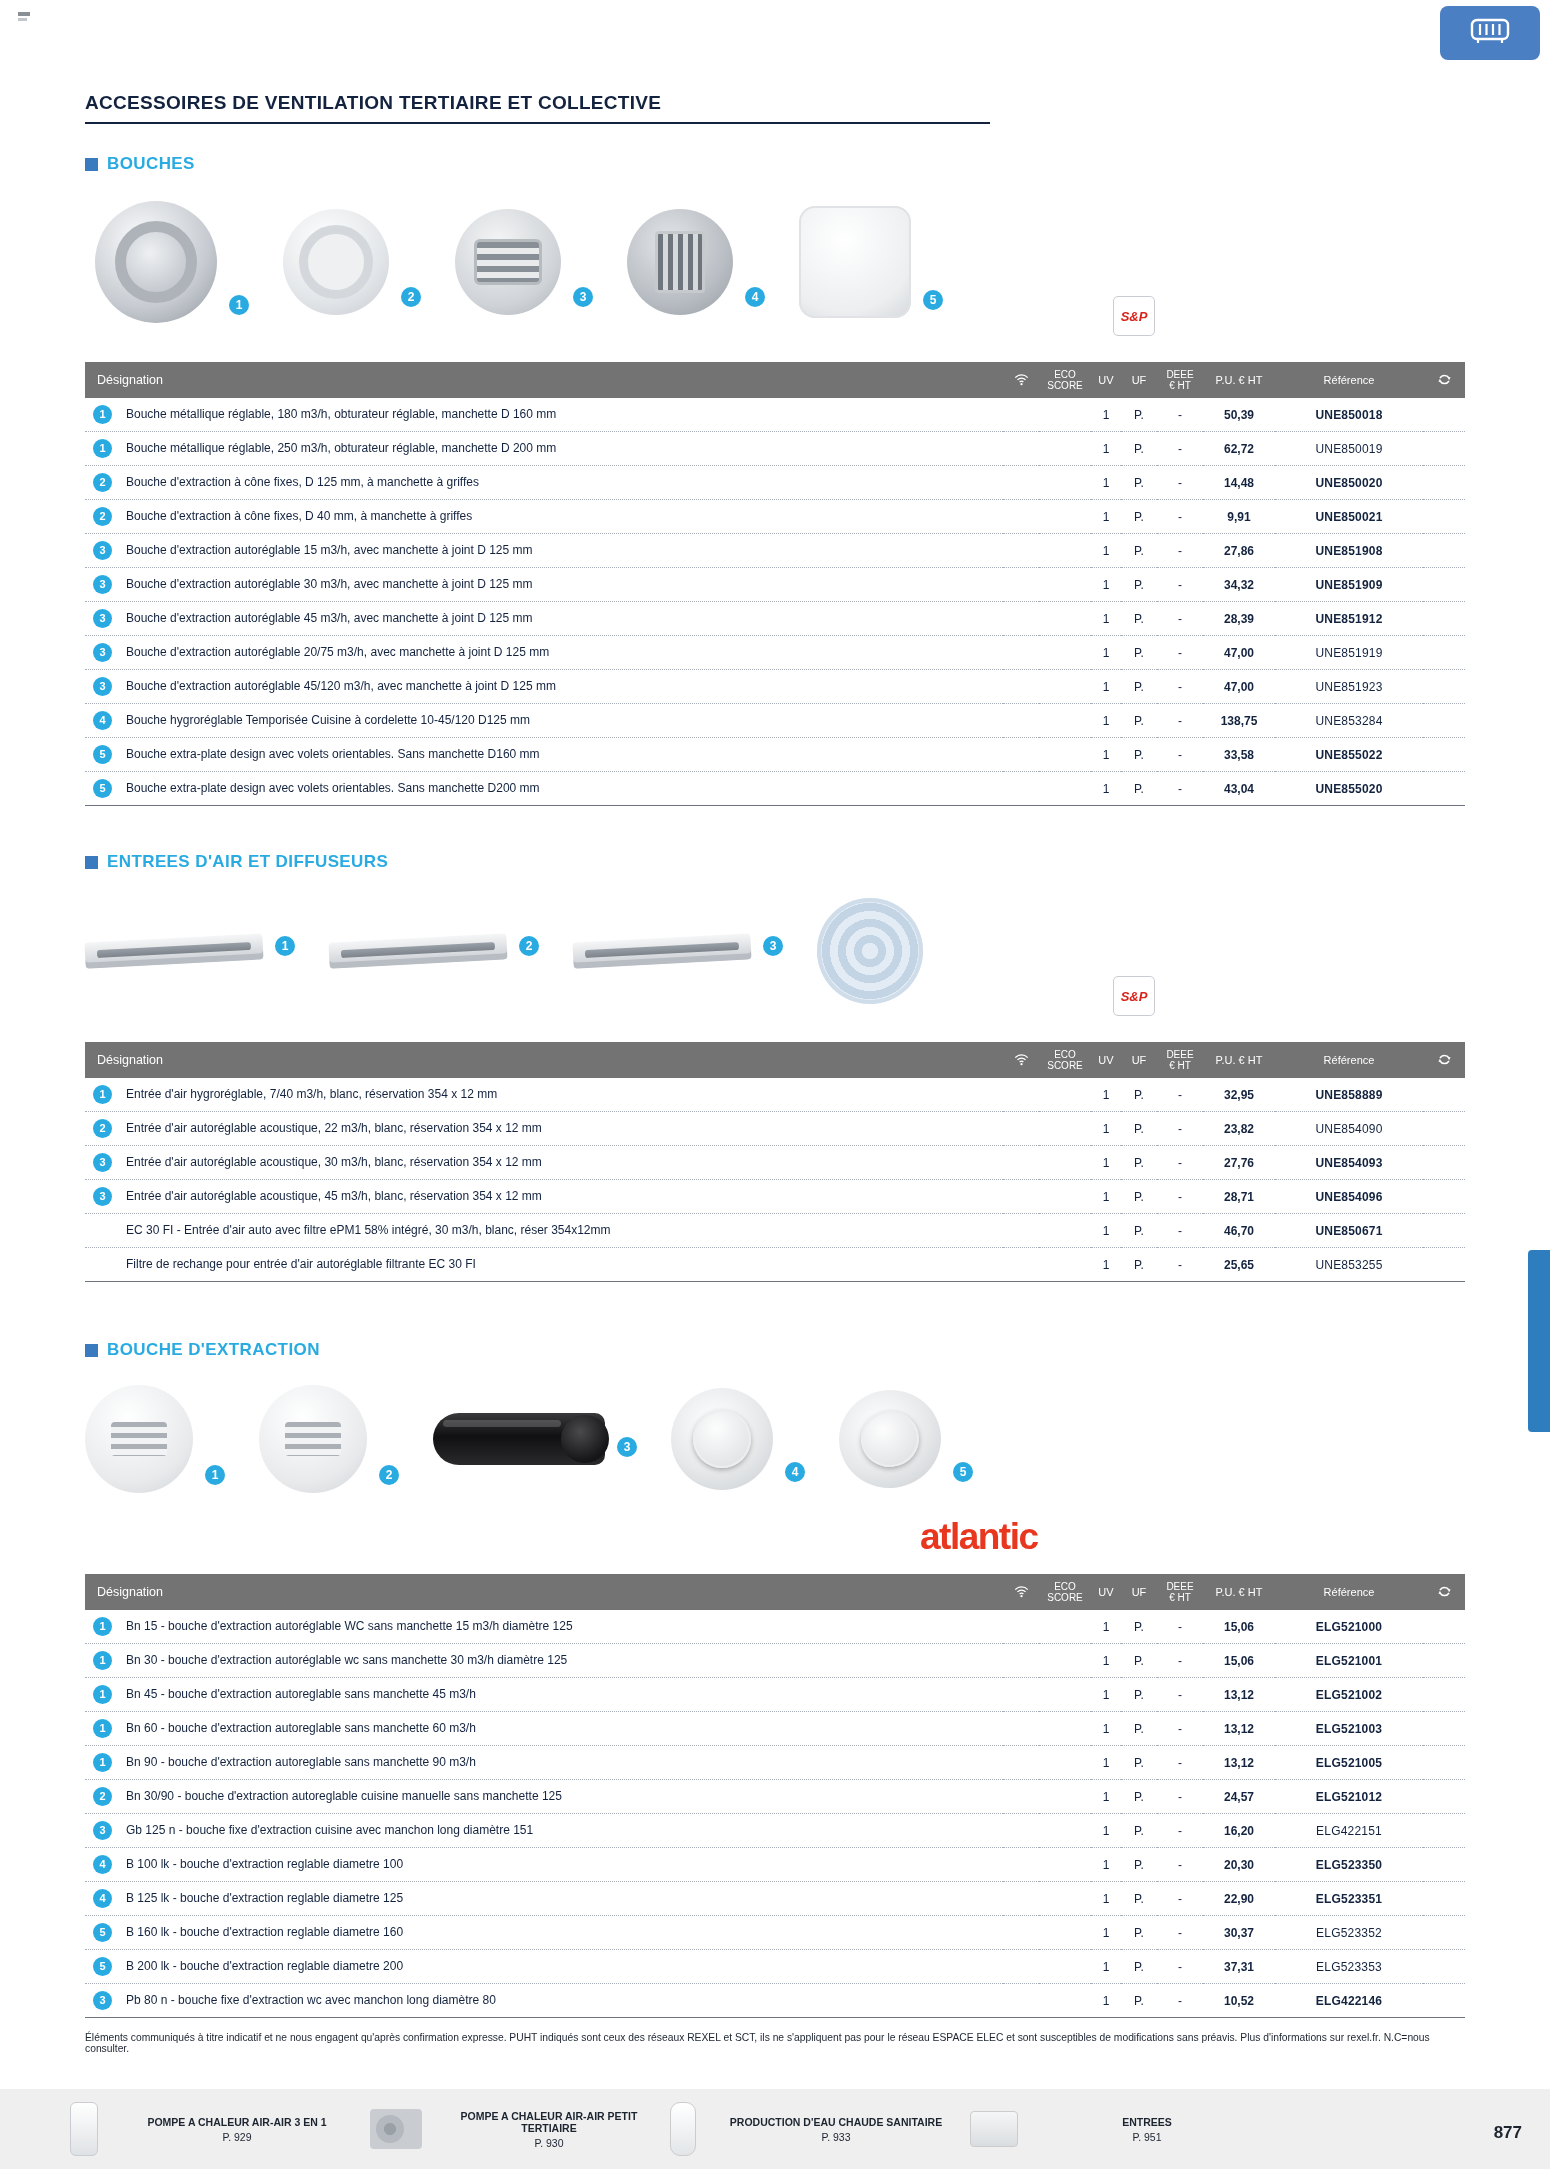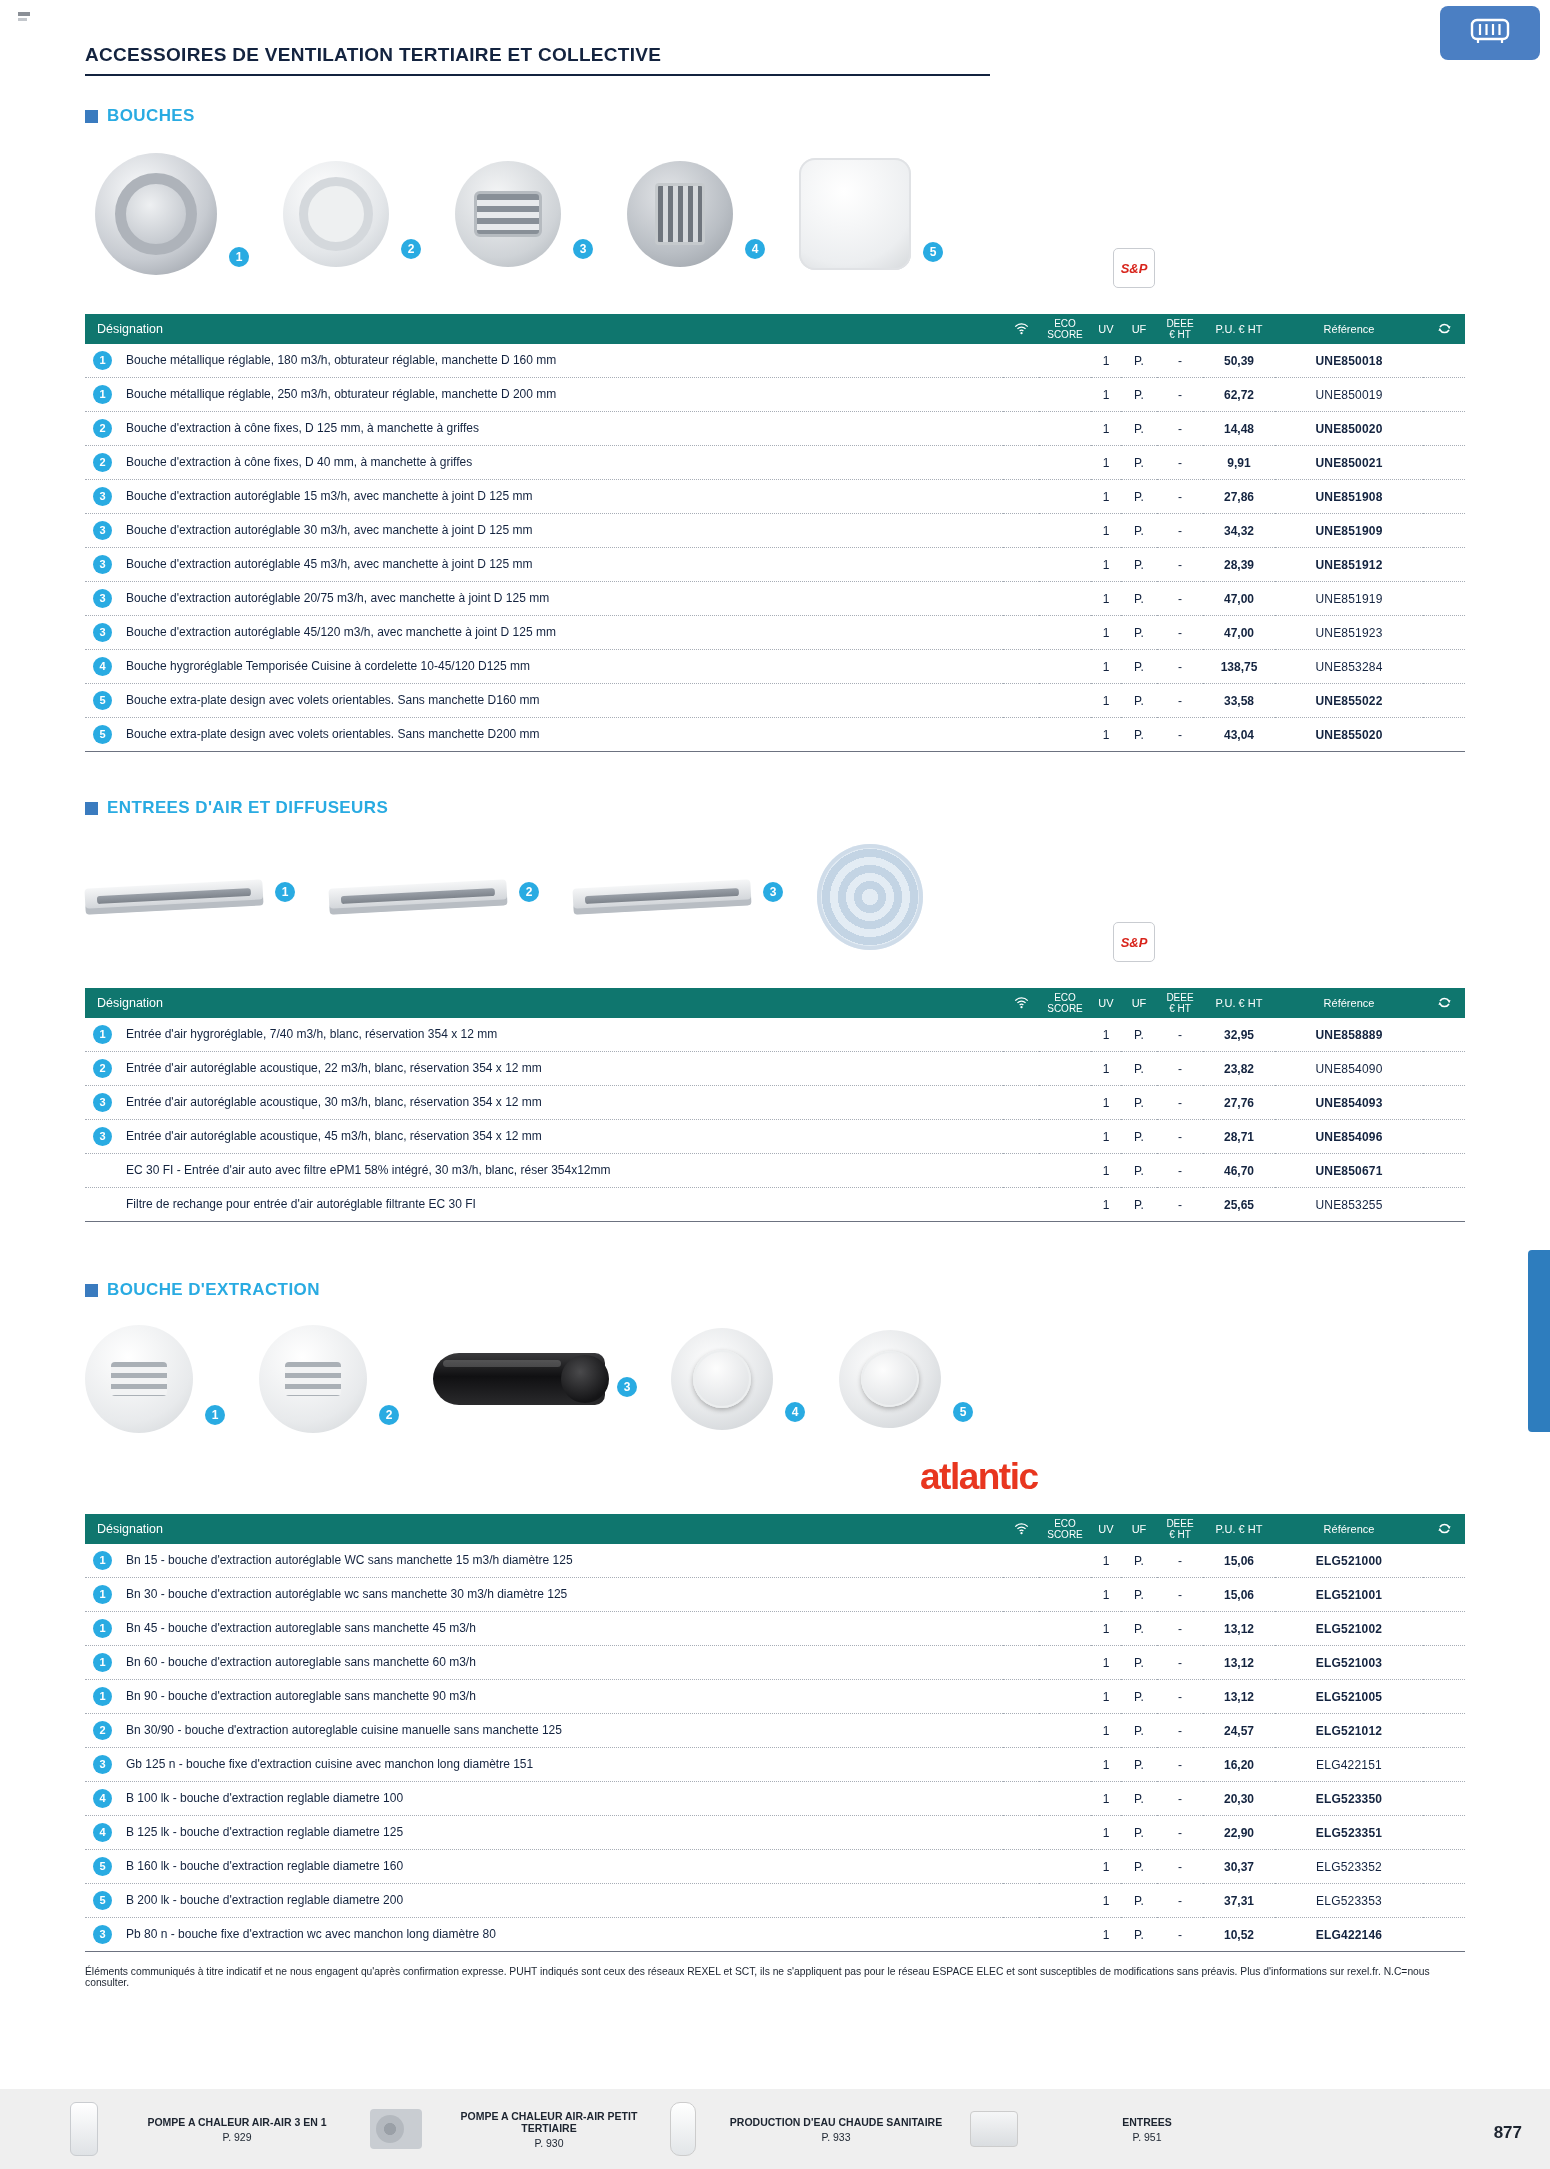--- a/index.html
+++ b/index.html
@@ -6,21 +6,21 @@
   .page{position:relative;width:1550px;height:2169px;background:#fff;overflow:hidden;
         font-family:"Liberation Sans", sans-serif;color:#13233f;}
   
   .mini-mark{position:absolute;top:12px;left:18px;width:16px;height:11px;}
   .mini-mark .b1{height:4px;background:#8a8f96;margin-bottom:2px;width:12px;}
   .mini-mark .b2{height:3px;background:#c3c7cc;width:9px;}
   .top-btn{position:absolute;top:6px;right:10px;width:100px;height:54px;background:#4b7fc3;
            border-radius:8px;display:flex;align-items:center;justify-content:center;cursor:pointer;}
   
   .container{position:relative;margin:0 85px;width:1380px;}
-  .page-title{margin:0;padding-top:44px;font-size:19px;font-weight:800;letter-spacing:.3px;
+  .page-title{margin:0;padding-top:92px;font-size:19px;font-weight:800;letter-spacing:.3px;
               color:#13233f;}
   .title-rule{width:905px;height:0;border-bottom:2.5px solid #13233f;margin-top:8px;}
   .sec-head{display:flex;align-items:center;gap:9px;margin-top:30px;}
   .sec-head.mt2{margin-top:46px;}
   .sec-head.mt3{margin-top:58px;}
   .sec-sq{width:13px;height:13px;background:#3a7bbf;}
   .sec-title{font-size:17px;font-weight:600;color:#29abe2;letter-spacing:.4px;}
   
   .img-row{display:flex;align-items:center;position:relative;height:168px;margin-top:4px;}
   .img-row.h2{height:150px;}
@@ -78,21 +78,21 @@
   .cone-in{width:58px;height:58px;border-radius:50%;
            background:radial-gradient(circle at 40% 32%,#fdfdfd,#d8dbde);
            box-shadow:0 2px 5px rgba(0,0,0,.28), inset 0 0 0 2px #eceeef;}
   
   .brand-row{position:relative;height:54px;}
   .brand{position:absolute;left:835px;top:2px;font-size:37px;font-weight:800;color:#e8361f;
          letter-spacing:-1.5px;}
   
   table{width:100%;border-collapse:collapse;margin-top:16px;table-layout:fixed;}
   table.t3{margin-top:6px;}
-  thead th{background:#0f766e;color:#fff;font-weight:400;font-size:11px;height:30px;
+  thead th{background:#737373;color:#fff;font-weight:400;font-size:11px;height:36px;
            vertical-align:middle;padding:0;}
   th.h-des{text-align:left;padding-left:12px;font-size:12.5px;}
   .h2line{font-size:10px;line-height:11px;}
   tbody td{height:33px;border-bottom:1px dotted #a7adb6;font-size:12px;color:#13233f;
            text-align:center;vertical-align:middle;padding:0;}
   tbody tr:last-child td{border-bottom:1px solid #6c7280;}
   td.c-des{text-align:left;padding-left:8px;white-space:nowrap;overflow:hidden;}
   .badge{display:inline-block;width:19px;height:19px;border-radius:50%;background:#29abe2;color:#fff;
          font-size:11px;font-weight:bold;line-height:19px;text-align:center;margin-right:14px;
          vertical-align:middle;}

